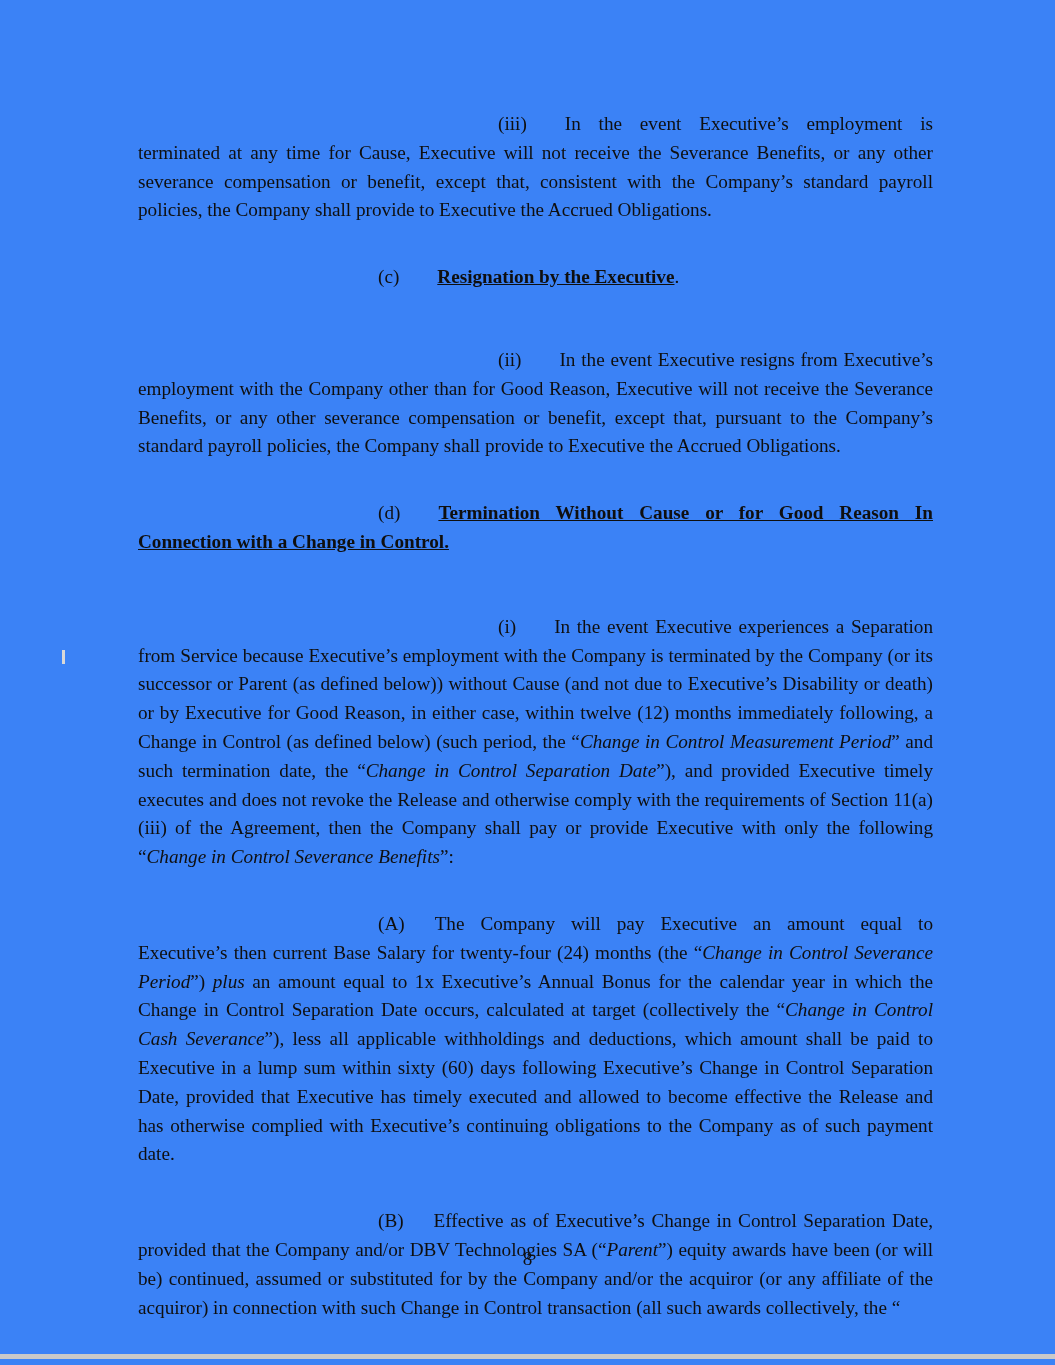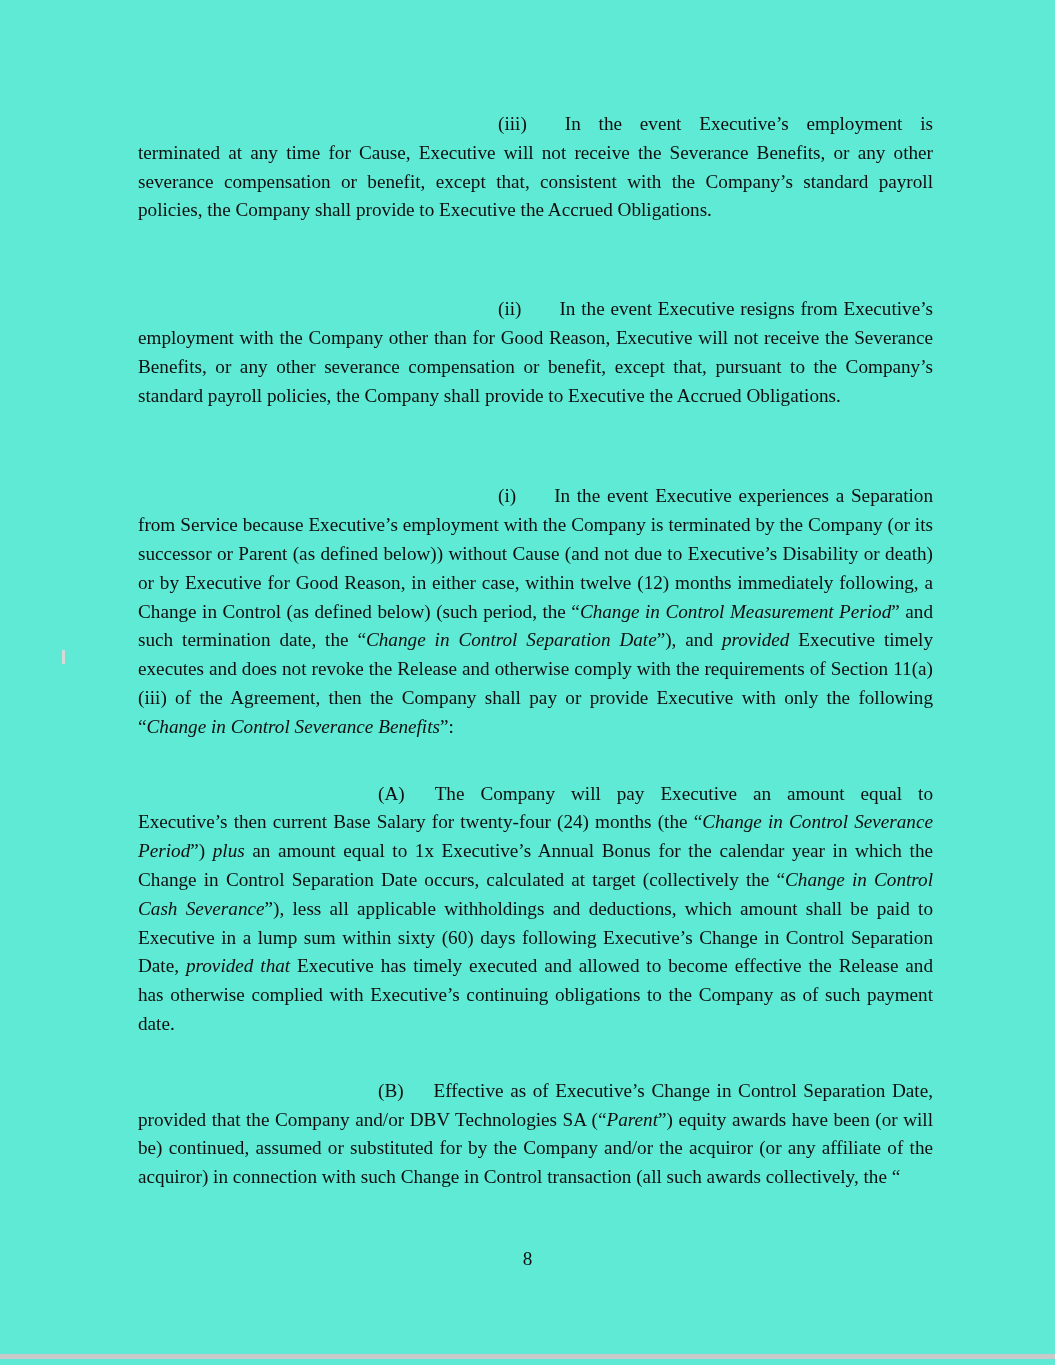--- a/index.html
+++ b/index.html
@@ -3,21 +3,21 @@
 <meta charset="utf-8">
 <style>
   html, body {
     margin: 0;
     padding: 0;
     background: #b9b9b9;
   }
   .page {
     width: 1055px;
     height: 1365px;
-    background: #5eead4;
+    background: #3b82f6;
     position: relative;
     box-sizing: border-box;
     margin: 0 auto;
     overflow: hidden;
   }
   .content {
     position: absolute;
     left: 138px;
     top: 110px;
     width: 795px;
@@ -51,21 +51,20 @@
   }
   u.hdg {
     font-weight: bold;
     text-decoration: underline;
   }
   .bi {
     font-weight: normal;
     font-style: italic;
   }
   .it {
-    font-style: italic;
   }
   .spacer-lg {
     height: 34px;
   }
   .spacer-md {
     height: 16px;
   }
   .pagenum {
     position: absolute;
     left: 0;
@@ -101,32 +100,38 @@
   <div class="edge-mark"></div>
 
   <div class="content">
 
     <p class="para lead">
       <span class="marker">(iii)</span><span class="gap-after-marker"></span><span>In the event Executive’s employment is terminated at any time for Cause, Executive will not receive the Severance Benefits, or any other severance compensation or benefit, except that, consistent with the Company’s standard payroll policies, the Company shall provide to Executive the Accrued Obligations.</span>
     </p>
 
     <div class="spacer-md"></div>
 
+    <p class="para" style="text-indent:120px; text-align:left;">
+      <span class="marker">(c)</span><span class="gap-after-marker"></span><u class="hdg">Resignation by the Executive</u><span>.</span>
+    </p>
 
     <div class="spacer-md"></div>
 
 
     <div class="spacer-md"></div>
 
     <p class="para lead">
       <span class="marker">(ii)</span><span class="gap-after-marker"></span><span>In the event Executive resigns from Executive’s employment with the Company other than for Good Reason, Executive will not receive the Severance Benefits, or any other severance compensation or benefit, except that, pursuant to the Company’s standard payroll policies, the Company shall provide to Executive the Accrued Obligations.</span>
     </p>
 
     <div class="spacer-md"></div>
 
+    <p class="para" style="text-indent:120px;">
+      <span class="marker">(d)</span><span class="gap-after-marker"></span><u class="hdg">Termination Without Cause or for Good Reason In Connection with a Change in Control.</u>
+    </p>
 
     <div class="spacer-lg"></div>
 
     <p class="para lead">
       <span class="marker">(i)</span><span class="gap-after-marker"></span><span><span>In the event Executive experiences a Separation from Service because Executive’s employment with the Company is terminated by the Company (or its successor or Parent (as defined below)) without Cause (and not due to Executive’s Disability or death) or by Executive for Good Reason, in either case, within twelve (12) months immediately following, a Change in Control (as defined below) (such period, the “</span><span class="bi">Change in Control Measurement Period</span><span>” and such termination date, the “</span><span class="bi">Change in Control Separation Date</span><span>”), and </span><span class="it">provided</span><span> Executive timely executes and does not revoke the Release and otherwise comply with the requirements of Section 11(a)(iii) of the Agreement, then the Company shall pay or provide Executive with only the following “</span><span class="bi">Change in Control Severance Benefits</span><span>”:</span></span>
     </p>
 
     <div class="spacer-md"></div>
 
     <p class="para lead-letter">

